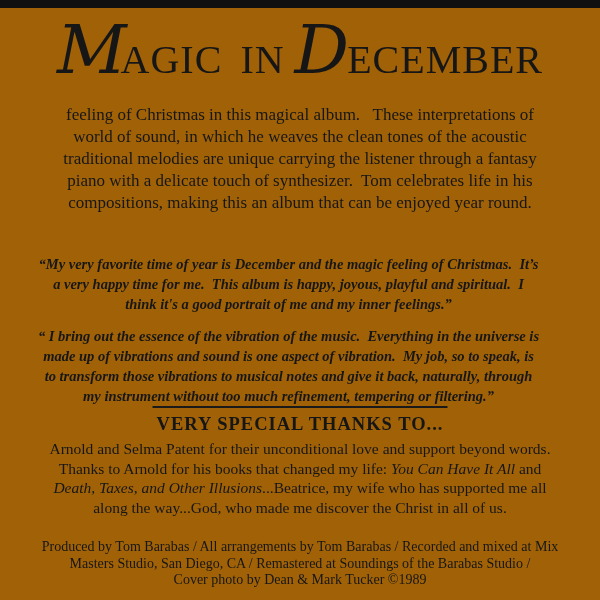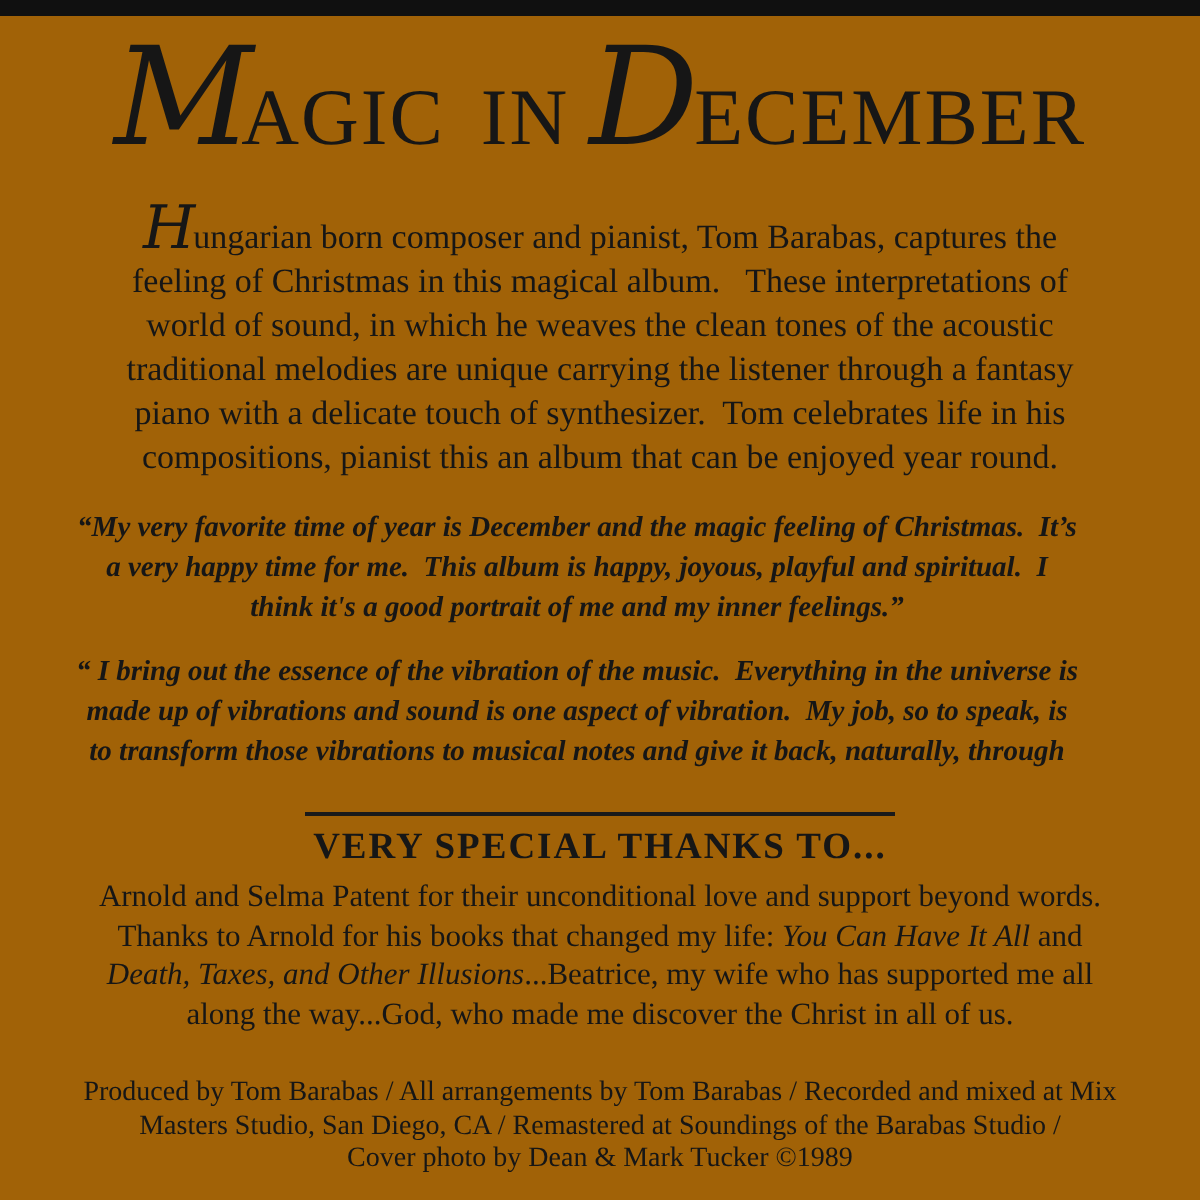--- a/index.html
+++ b/index.html
@@ -103,38 +103,38 @@
 </head>
 <body>
 
 <div class="page">
 
   <div class="topbar"></div>
 
   <div class="title"><span class="swash swash-m">M</span><span class="caps">AGIC</span><span class="gap"></span><span class="caps">IN</span><span class="gap-small"></span><span class="swash">D</span><span class="caps">ECEMBER</span></div>
 
   <div class="intro">
-    <div class="line"><span class="dropcap">H</span><span>ungarian born composer and pianist, Tom Barabas, captures the</span></div>
     <div class="line">feeling of Christmas in this magical album.   These interpretations of</div>
     <div class="line">world of sound, in which he weaves the clean tones of the acoustic</div>
     <div class="line">traditional melodies are unique carrying the listener through a fantasy</div>
     <div class="line">piano with a delicate touch of synthesizer.  Tom celebrates life in his</div>
-    <div class="line">compositions, pianist this an album that can be enjoyed year round.</div>
+    <div class="line">compositions, making this an album that can be enjoyed year round.</div>
   </div>
 
   <div class="quote quote1">
     <div class="line">“My very favorite time of year is December and the magic feeling of Christmas.  It’s</div>
     <div class="line">a very happy time for me.  This album is happy, joyous, playful and spiritual.  I</div>
     <div class="line">think it's a good portrait of me and my inner feelings.”</div>
   </div>
 
   <div class="quote quote2">
     <div class="line">“ I bring out the essence of the vibration of the music.  Everything in the universe is</div>
     <div class="line">made up of vibrations and sound is one aspect of vibration.  My job, so to speak, is</div>
     <div class="line">to transform those vibrations to musical notes and give it back, naturally, through</div>
+    <div class="line">my instrument without too much refinement, tempering or filtering.”</div>
   </div>
 
   <div class="divider"></div>
 
   <div class="thanks-heading">VERY SPECIAL THANKS TO...</div>
 
   <div class="thanks">
     <div class="line">Arnold and Selma Patent for their unconditional love and support beyond words.</div>
     <div class="line"><span>Thanks to Arnold for his books that changed my life: </span><span class="italic">You Can Have It All</span><span> and</span></div>
     <div class="line"><span class="italic">Death, Taxes, and Other Illusions</span><span>...Beatrice, my wife who has supported me all</span></div>

